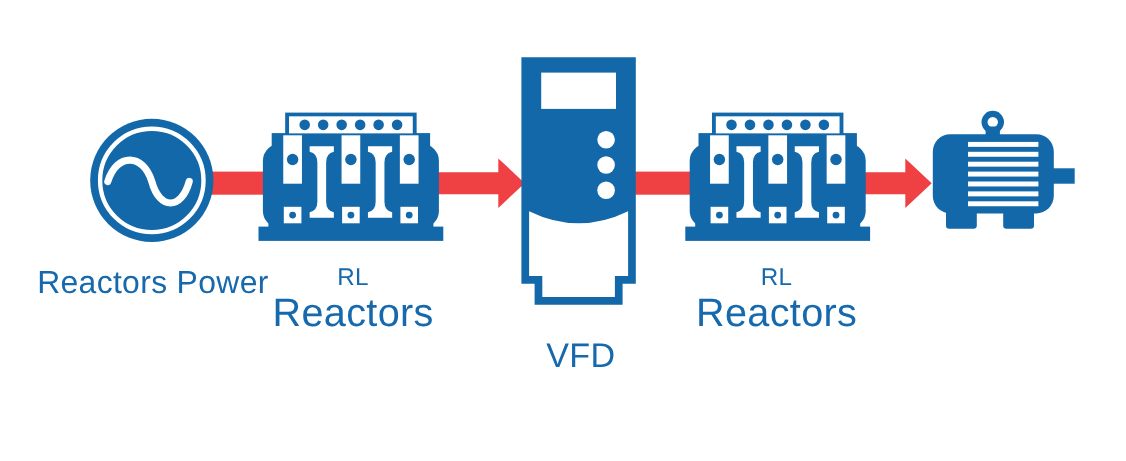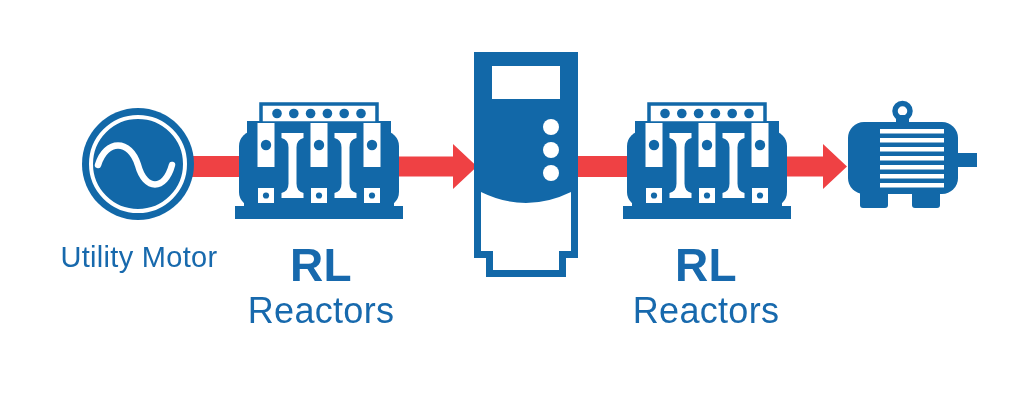--- a/index.html
+++ b/index.html
@@ -32,21 +32,21 @@
     text-align:center;
     letter-spacing:0.3px;
     z-index:3;
     line-height:1.1;
   }
   .lbl-utility{left:139px;top:242px;font-size:29px;}
   .lbl-vfd{left:528px;top:307px;font-size:31px;}
   .lbl-motor{left:909px;top:242px;font-size:30px;}
   .lbl-reactor-1{left:321px;top:240px;}
   .lbl-reactor-2{left:706px;top:240px;}
-  .rl-line{font-weight:bold;font-size:46px;}
+  .rl-line{font-weight:normal;font-size:22px;}
   .reactors-line{font-size:36px;}
 </style>
 </head>
 <body>
 
 <div class="stage">
 
   <svg width="0" height="0" style="position:absolute" aria-hidden="true">
     <defs>
       <symbol id="reactor-symbol" viewBox="0 0 170 117">
@@ -96,38 +96,39 @@
 
   <svg class="abs conn" style="left:786px;top:143px" width="62" height="47" viewBox="0 0 62 47">
     <polygon class="rf" points="0,13.5 37,13.5 37,1 61,23.5 37,46 37,33.5 0,33.5"></polygon>
   </svg>
 
   <svg class="abs icon" style="left:80px;top:106px" width="116" height="116" viewBox="0 0 116 116">
     <circle class="bf" cx="58" cy="58" r="56"></circle>
     <circle cx="58" cy="58" r="47" fill="none" stroke="#fff" stroke-width="4"></circle>
     <path d="M18,59 C26,33 50,33 58,59 C65,85 85,85 92,59" fill="none" stroke="#fff" stroke-width="6.5" stroke-linecap="round"></path>
   </svg>
-  <div class="label lbl-utility">Utility Motor</div>
+  <div class="label lbl-utility">Reactors Power</div>
 
   <svg class="abs icon" style="left:234px;top:102px" width="170" height="117" viewBox="0 0 170 117">
     <use href="#reactor-symbol" width="170" height="117"></use>
   </svg>
   <div class="label lbl-reactor-1">
     <div class="rl-line">RL</div>
     <div class="reactors-line">Reactors</div>
   </div>
 
   <svg class="abs icon" style="left:473px;top:51px" width="106" height="227" viewBox="0 0 106 227">
     <path class="bf" d="M1,1 H105 V207 H93 V226 H13 V207 H1 Z"></path>
     <rect class="wf" x="19" y="15" width="68" height="33"></rect>
     <circle class="wf" cx="78" cy="76" r="8"></circle>
     <circle class="wf" cx="78" cy="99" r="8"></circle>
     <circle class="wf" cx="78" cy="122" r="8"></circle>
     <path class="wf" d="M8,141 Q53,163 98,141 V200 H86 V219 H20 V200 H8 Z"></path>
   </svg>
+  <div class="label lbl-vfd">VFD</div>
 
   <svg class="abs icon" style="left:622px;top:102px" width="170" height="117" viewBox="0 0 170 117">
     <use href="#reactor-symbol" width="170" height="117"></use>
   </svg>
   <div class="label lbl-reactor-2">
     <div class="rl-line">RL</div>
     <div class="reactors-line">Reactors</div>
   </div>
 
   <svg class="abs icon" style="left:845px;top:100px" width="133" height="112" viewBox="0 0 133 112">

